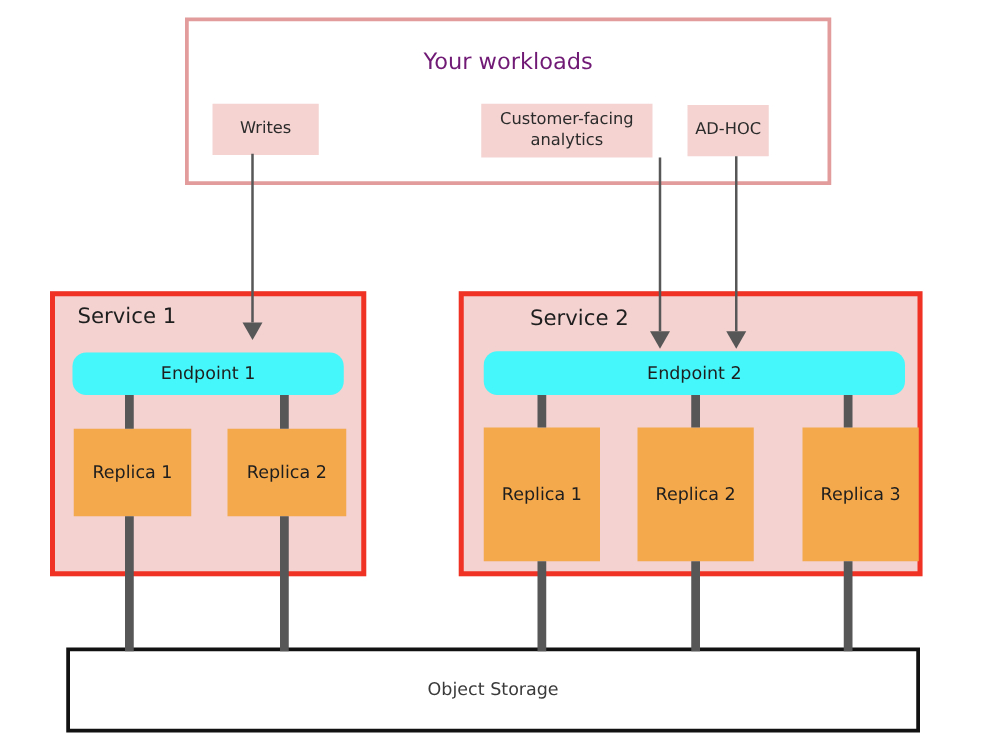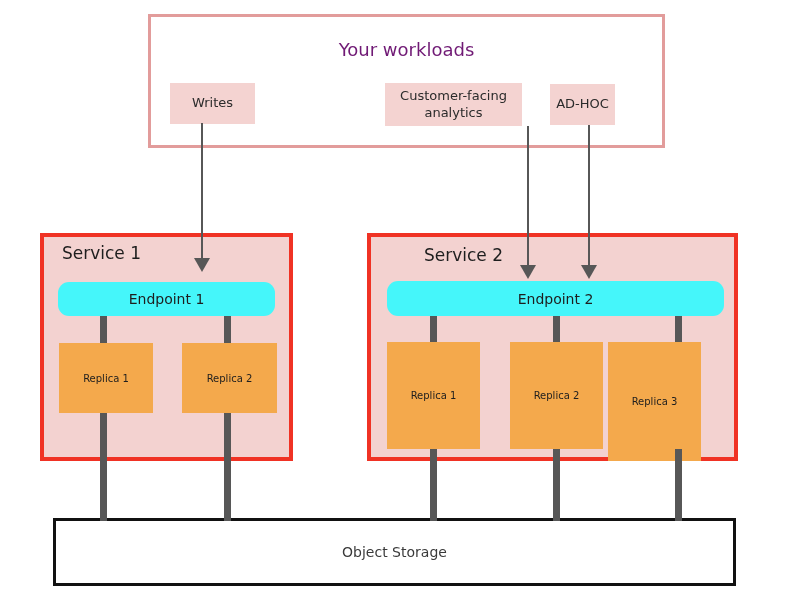--- a/index.html
+++ b/index.html
@@ -98,31 +98,31 @@
     z-index: 3;
     border-radius: 11px;
   }
   .endpoint1 { left: 58px;  top: 282px; width: 217px; height: 34px; }
   .endpoint2 { left: 387px; top: 281px; width: 337px; height: 35px; }
 
   .replica {
     position: absolute;
     background: #f4a94c;
     color: #1e1e1e;
-    font-size: 10px;
+    font-size: 14px;
     display: flex;
     align-items: center;
     justify-content: center;
     z-index: 3;
   }
   .s1-r1 { left: 59px;  top: 343px; width: 94px; height: 70px; }
   .s1-r2 { left: 182px; top: 343px; width: 95px; height: 70px; }
   .s2-r1 { left: 387px; top: 342px; width: 93px; height: 107px; }
   .s2-r2 { left: 510px; top: 342px; width: 93px; height: 107px; }
-  .s2-r3 { left: 608px; top: 342px; width: 93px; height: 119px; }
+  .s2-r3 { left: 642px; top: 342px; width: 93px; height: 107px; }
 
   
   .connector {
     position: absolute;
     width: 7px;
     background: #575757;
     z-index: 4;
   }
   .c-s1a-top { left: 100px; top: 316px; height: 27px; }
   .c-s1b-top { left: 224px; top: 316px; height: 27px; }

